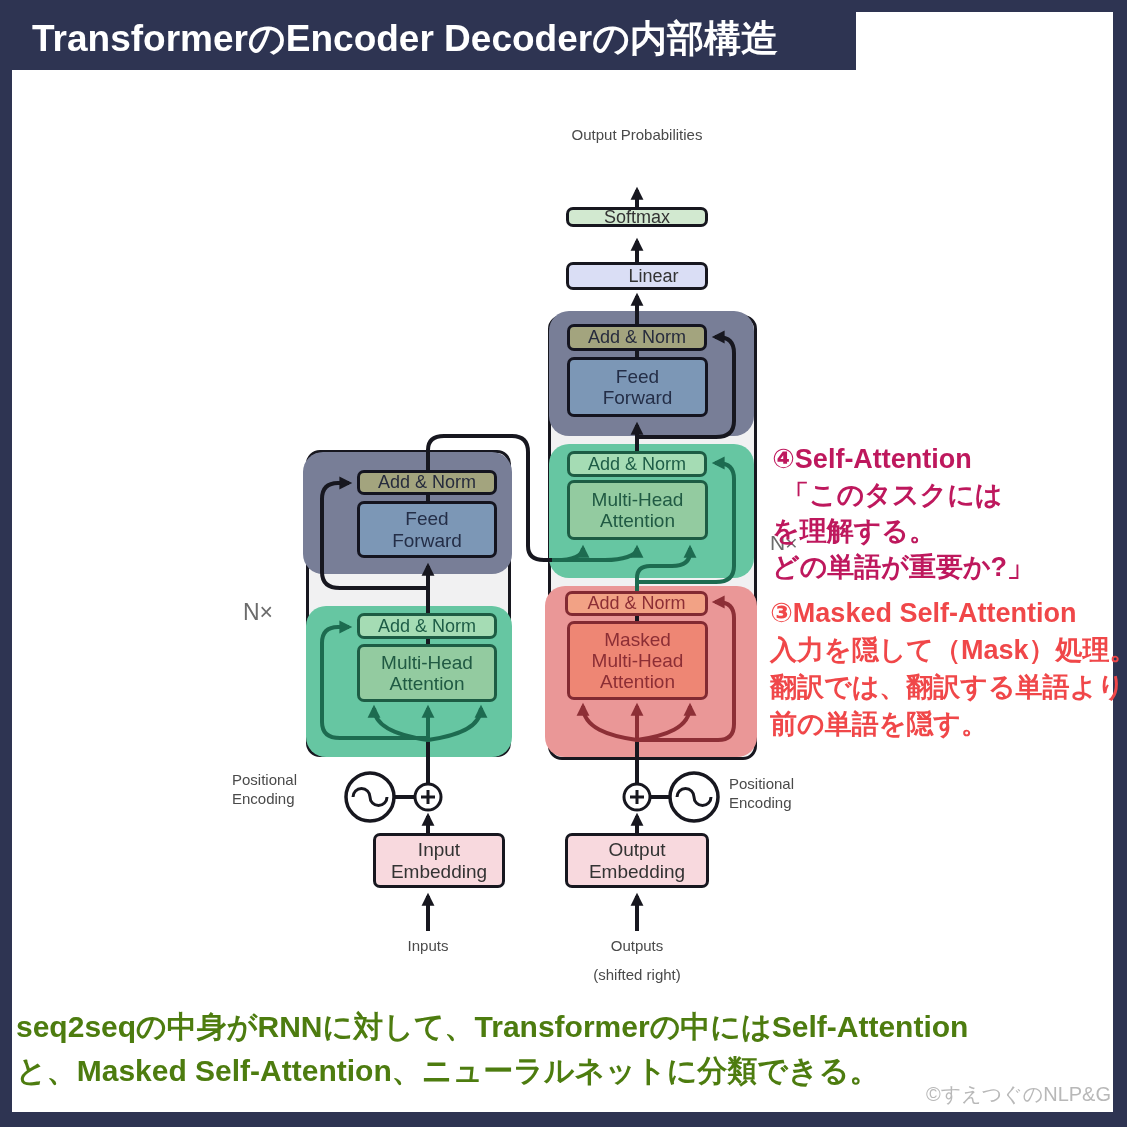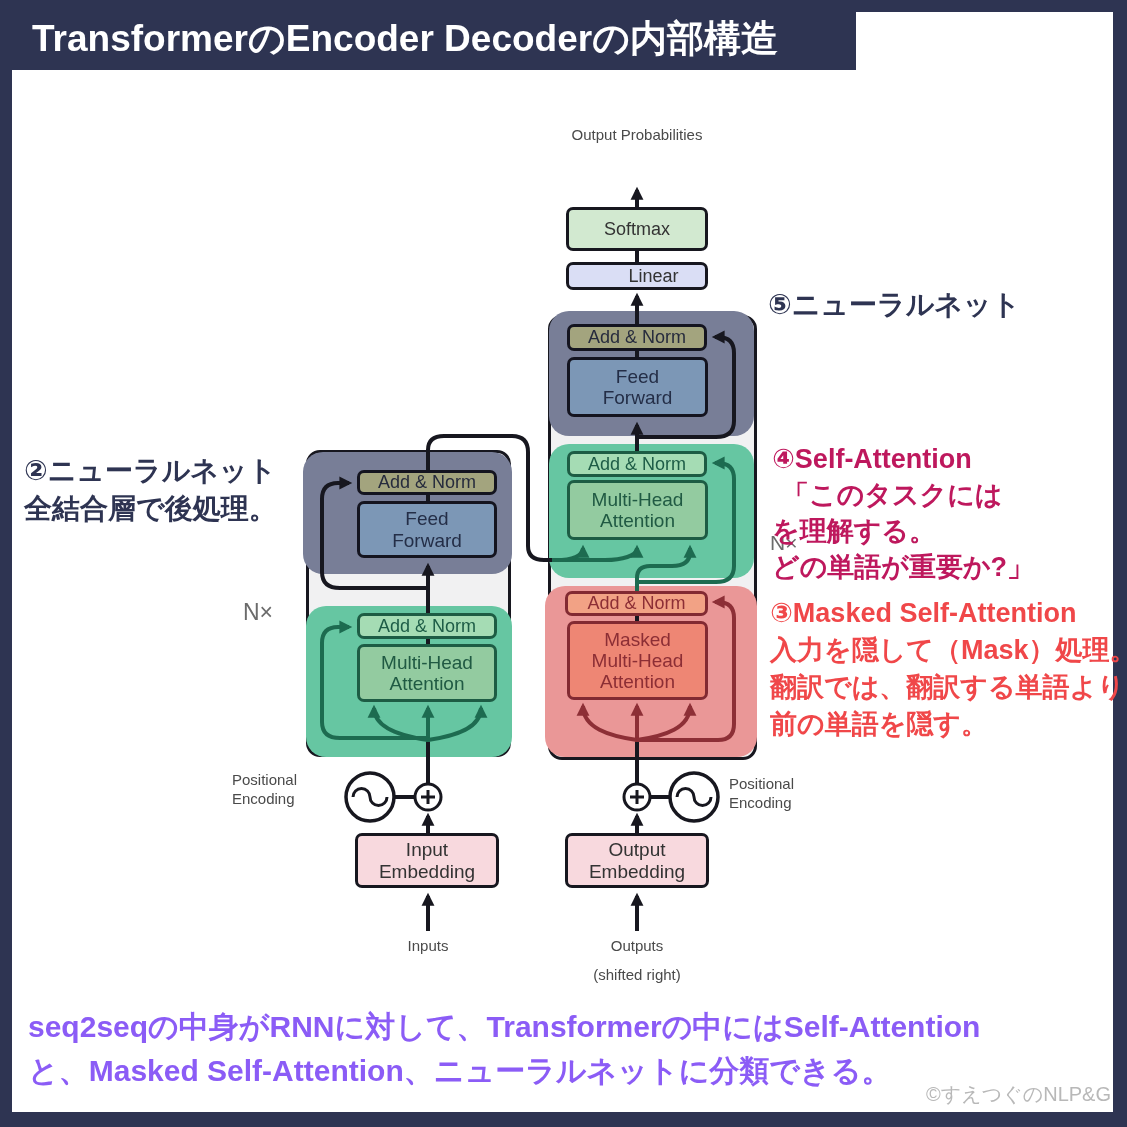--- a/index.html
+++ b/index.html
@@ -48,21 +48,21 @@
   .nx{color:#6b6b6b;font-size:23px;}
   
   .note{font-weight:800;white-space:nowrap;}
   .note .ttl{display:block;}
   .note .ln{display:block;}
   .note-green{color:#be185d;font-size:27px;line-height:36px;}
   .note-red{color:#f04749;font-size:27px;line-height:37px;}
   .note-navy{color:#2e3452;font-size:28px;line-height:38px;}
   .indent1{padding-left:10px;}
   
-  #footer{left:28px;top:1005px;width:1080px;color:#8b5cf6;font-weight:800;font-size:30px;line-height:44px;}
+  #footer{left:16px;top:1005px;width:1080px;color:#4d7c0f;font-weight:800;font-size:30px;line-height:44px;}
   #copyright{right:16px;top:1081px;color:#b8b8b8;font-size:20px;text-align:right;}
   svg{position:absolute;left:0;top:0;}
 </style>
 </head>
 <body>
 
 <div id="stage">
 
   <div class="abs frame" style="left:0;top:0;width:1127px;height:12px;"></div>
   <div class="abs frame" style="left:0;top:0;width:12px;height:1127px;"></div>
@@ -143,21 +143,21 @@
       <path d="M637,740 C665,736 690,728 690,706" marker-end="url(#mR)"></path>
       <path d="M637,740 H718 Q734,740 734,724 V618 Q734,602 718,602 H715" marker-end="url(#mR)"></path>
     </g>
   </svg>
 
   <div class="abs glabel center" style="left:557px;top:126px;width:160px;">
     <span>Output</span>
     <span>Probabilities</span>
   </div>
 
-  <div class="abs box b-softmax" style="left:566px;top:207px;width:142px;height:44px;text-align:center;">
+  <div class="abs box b-softmax" style="left:566px;top:207px;width:142px;height:20px;text-align:center;">
     <span>Softmax</span>
   </div>
   <div class="abs box b-linear" style="left:566px;top:262px;width:142px;height:28px;">
     <span>Linear</span>
   </div>
 
   <div class="abs box b-navy-an" style="left:567px;top:324px;width:140px;height:27px;">
     <span>Add &amp; Norm</span>
   </div>
   <div class="abs box b-navy-ff" style="left:567px;top:357px;width:141px;height:60px;">
@@ -190,21 +190,21 @@
     <span>Forward</span>
   </div>
   <div class="abs box b-green-an" style="left:357px;top:613px;width:140px;height:26px;">
     <span>Add &amp; Norm</span>
   </div>
   <div class="abs box b-green-mha" style="left:357px;top:644px;width:140px;height:58px;">
     <span>Multi-Head</span>
     <span>Attention</span>
   </div>
 
-  <div class="abs box b-emb" style="left:355px;top:833px;width:144px;height:55px;">
+  <div class="abs box b-emb" style="left:373px;top:833px;width:132px;height:55px;">
     <span>Input</span>
     <span>Embedding</span>
   </div>
   <div class="abs box b-emb" style="left:565px;top:833px;width:144px;height:55px;">
     <span>Output</span>
     <span>Embedding</span>
   </div>
 
   <div class="abs nx" style="left:243px;top:599px;">N×</div>
   <div class="abs nx" style="left:770px;top:531px;font-size:21px;">N×</div>
@@ -216,42 +216,35 @@
   <div class="abs glabel" style="left:729px;top:775px;">
     <span style="display:block;">Positional</span>
     <span style="display:block;">Encoding</span>
   </div>
 
   <div class="abs glabel center" style="left:358px;top:937px;width:140px;">Inputs</div>
   <div class="abs glabel center" style="left:567px;top:937px;width:140px;">Outputs</div>
   <div class="abs glabel center" style="left:552px;top:966px;width:170px;">(shifted right)</div>
 
 
-  <div class="abs note note-navy" style="left:24px;top:452px;">
-    <span class="ln">②ニューラルネット</span>
-    <span class="ln">全結合層で後処理。</span>
-  </div>
 
   <div class="abs note note-red" style="left:770px;top:595px;">
     <span class="ttl">③Masked Self-Attention</span>
     <span class="ln">入力を隠して（Mask）処理。</span>
     <span class="ln">翻訳では、翻訳する単語より</span>
     <span class="ln">前の単語を隠す。</span>
   </div>
 
   <div class="abs note note-green" style="left:772px;top:441px;">
     <span class="ttl">④Self-Attention</span>
     <span class="ln indent1">「このタスクには</span>
     <span class="ln">を理解する。</span>
     <span class="ln">どの単語が重要か?」</span>
   </div>
 
-  <div class="abs note note-navy" style="left:768px;top:286px;">
-    <span class="ttl">⑤ニューラルネット</span>
-  </div>
 
   <div class="abs" id="footer">
     <span style="display:block;white-space:nowrap;">seq2seqの中身がRNNに対して、Transformerの中にはSelf-Attention</span>
     <span style="display:block;white-space:nowrap;">と、Masked Self-Attention、ニューラルネットに分類できる。</span>
   </div>
 
   <div class="abs" id="copyright">©すえつぐのNLP&amp;G</div>
 
 </div>
 

